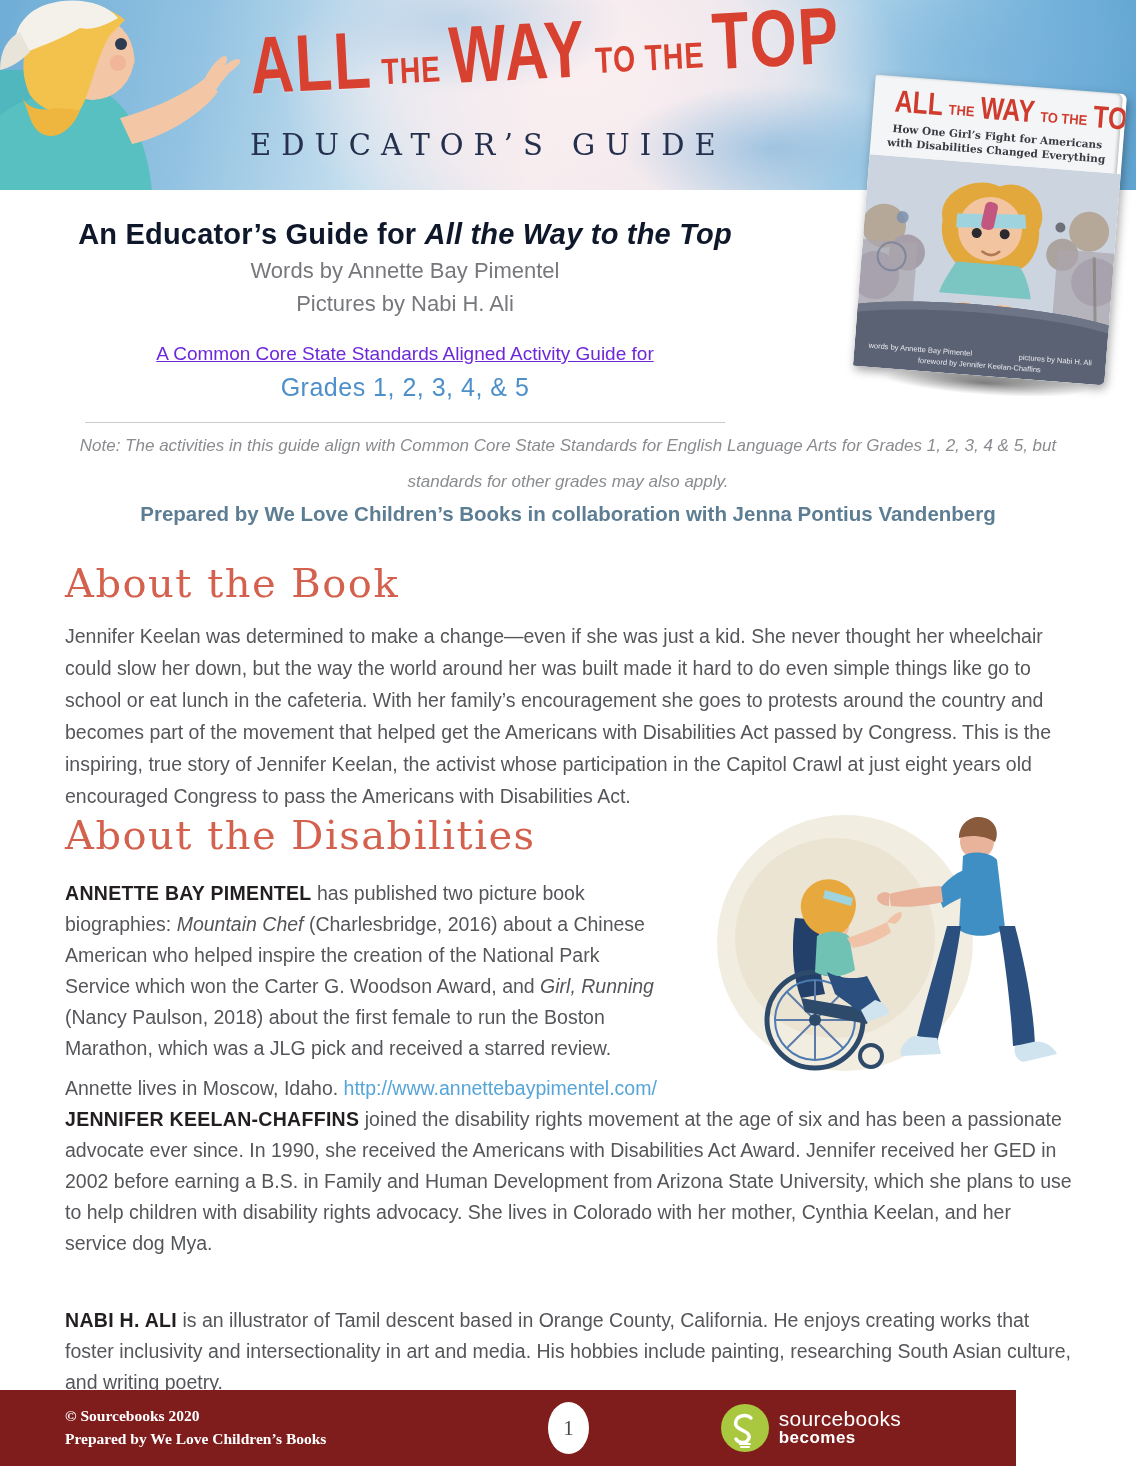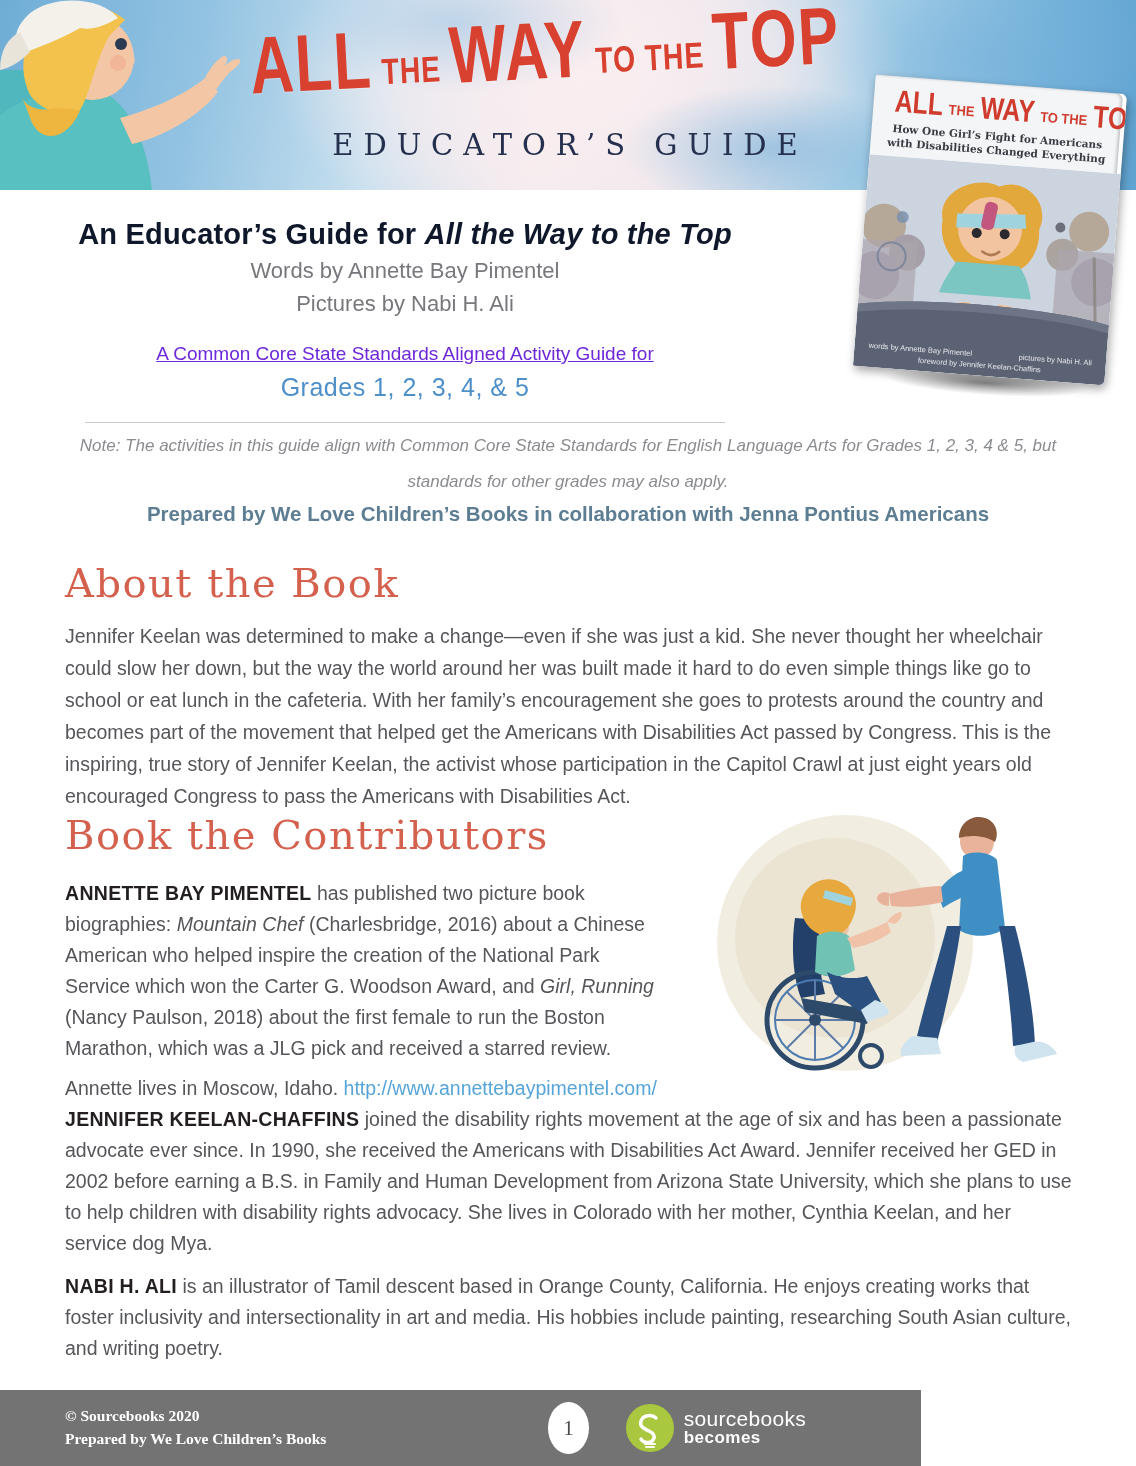--- a/index.html
+++ b/index.html
@@ -27,21 +27,21 @@
   }
   .banner-title {
     position:absolute; left:250px; top:26px; width:640px; text-align:center;
     transform:rotate(-3deg) scaleX(.86); transform-origin:left center;
     color:#d8402f; font-weight:bold; white-space:nowrap;
     text-shadow:0 1px 0 rgba(255,255,255,.25);
   }
   .bt-big   { font-size:70px; letter-spacing:2px; display:inline-block; transform:scaleY(1.15); }
   .bt-small { font-size:33px; letter-spacing:1px; display:inline-block; transform:scaleY(1.1); margin:0 6px; }
   .banner-sub {
-    position:absolute; left:250px; top:128px; width:640px; text-align:center;
+    position:absolute; left:250px; top:128px; width:640px; 
     font-family:"DejaVu Serif", serif; font-size:29px; letter-spacing:10px;
     color:#25304e; font-weight:500;
   }
 
   
   .book-wrap { position:absolute; top:84px; right:10px; width:270px; height:310px; }
   .book-shadow {
     position:absolute; left:-16px; bottom:-6px; width:290px; height:34px;
     background:radial-gradient(ellipse 50% 50% at 50% 50%, rgba(40,40,40,.55), rgba(40,40,40,0) 70%);
     transform:rotate(4deg);
@@ -88,29 +88,29 @@
     font-family:"DejaVu Serif", serif; font-size:40px; color:#d4614e;
     letter-spacing:1.5px; font-weight:500;
   }
   .about-book { position:absolute; top:560px; left:65px; width:1008px; }
   .about-book p { margin-top:14px; font-size:19.5px; line-height:32px; color:#55565a; }
 
   .contributors { position:absolute; top:812px; left:65px; width:1008px; }
   .contrib-art { float:right; width:408px; height:282px; margin:-14px -10px 10px 18px; }
   .contributors .section-heading { margin-bottom:20px; }
   .contrib-p { font-size:19.5px; line-height:31px; color:#55565a; }
-  .contrib-p + .contrib-p { margin-top:12px; }
+  .contrib-p + .contrib-p { margin-top:46px; }
   .contrib-name { font-weight:bold; color:#231f20; letter-spacing:.3px; }
   .loc-line { margin-top:9px; font-size:19.5px; line-height:31px; color:#55565a; }
   .weblink { color:#56a5d9; text-decoration:none; font-weight:500; }
 
   
   .footer {
-    position:absolute; left:0; bottom:0; width:921px; height:76px;
-    background:#737373; color:#ffffff;
+    position:absolute; left:0; bottom:0; width:1016px; height:76px;
+    background:#7f1d1d; color:#ffffff;
   }
   .footer-left {
     position:absolute; left:65px; top:14px;
     font-family:"Liberation Serif", serif; font-weight:bold;
     font-size:15.5px; line-height:23px;
   }
   .page-badge {
     position:absolute; left:548px; top:12px; width:41px; height:52px;
     background:#ffffff; border-radius:50%;
     display:flex; align-items:center; justify-content:center;
@@ -219,21 +219,21 @@
     <div class="intro-title"><span>An Educator’s Guide for </span><em>All the Way to the Top</em></div>
     <div class="byline">Words by Annette Bay Pimentel</div>
     <div class="byline">Pictures by Nabi H. Ali</div>
     <div class="cc-line">A Common Core State Standards Aligned Activity Guide for</div>
     <div class="grades">Grades 1, 2, 3, 4, &amp; 5</div>
     <hr class="intro-rule">
   </div>
 
   <div class="note">Note: The activities in this guide align with Common Core State Standards for English Language Arts for Grades 1, 2, 3, 4 &amp; 5, but standards for other grades may also apply.</div>
 
-  <div class="prepared">Prepared by We Love Children’s Books in collaboration with Jenna Pontius Americans</div>
+  <div class="prepared">Prepared by We Love Children’s Books in collaboration with Jenna Pontius Vandenberg</div>
 
   <div class="about-book">
     <div class="section-heading">About the Book</div>
     <p>Jennifer Keelan was determined to make a change—even if she was just a kid. She never thought her wheelchair could slow her down, but the way the world around her was built made it hard to do even simple things like go to school or eat lunch in the cafeteria. With her family’s encouragement she goes to protests around the country and becomes part of the movement that helped get the Americans with Disabilities Act passed by Congress. This is the inspiring, true story of Jennifer Keelan, the activist whose participation in the Capitol Crawl at just eight years old encouraged Congress to pass the Americans with Disabilities Act.</p>
   </div>
 
   <div class="contributors">
 
     <svg class="contrib-art" viewBox="0 0 408 282">
       <circle cx="170" cy="145" r="128" fill="#e7dfc9" opacity=".55"></circle>
@@ -269,21 +269,21 @@
         <path d="M126,112 C124,92 142,78 160,82 C176,86 184,100 180,114 C176,128 170,134 164,136 C150,142 130,134 126,112 Z" fill="#e7a93e"></path>
         <path d="M150,92 L178,100 L176,108 L148,100 Z" fill="#9fd4de"></path>
         <path d="M142,138 C152,132 166,132 174,138 L180,172 C168,180 150,180 140,174 Z" fill="#6fc2b4"></path>
         <path d="M172,140 C184,136 200,130 212,124 L216,134 C206,142 190,148 178,150 Z" fill="#f0c2a8"></path>
         <path d="M212,124 C216,118 222,114 226,114 C228,116 226,122 220,126 Z" fill="#f0c2a8"></path>
         <path d="M152,174 C162,180 180,182 192,178 L206,204 L188,216 L160,196 Z" fill="#2b4f7e"></path>
         <path d="M200,202 C208,204 214,210 214,216 L192,224 L186,212 Z" fill="#cfe4ef"></path>
       </g>
     </svg>
 
-    <div class="section-heading">Book the Contributors</div>
+    <div class="section-heading">About the Disabilities</div>
 
     <p class="contrib-p"><span class="contrib-name">ANNETTE BAY PIMENTEL</span><span> has published two picture book biographies: </span><em>Mountain Chef</em><span> (Charlesbridge, 2016) about a Chinese American who helped inspire the creation of the National Park Service which won the Carter G. Woodson Award, and </span><em>Girl, Running</em><span> (Nancy Paulson, 2018) about the first female to run the Boston Marathon, which was a JLG pick and received a starred review.</span></p>
 
     <p class="loc-line"><span>Annette lives in Moscow, Idaho. </span><a href="#" class="weblink">http://www.annettebaypimentel.com/</a></p>
 
     <p class="contrib-p"><span class="contrib-name">JENNIFER KEELAN-CHAFFINS</span><span> joined the disability rights movement at the age of six and has been a passionate advocate ever since. In 1990, she received the Americans with Disabilities Act Award. Jennifer received her GED in 2002 before earning a B.S. in Family and Human Development from Arizona State University, which she plans to use to help children with disability rights advocacy. She lives in Colorado with her mother, Cynthia Keelan, and her service dog Mya.</span></p>
 
     <p class="contrib-p"><span class="contrib-name">NABI H. ALI</span><span> is an illustrator of Tamil descent based in Orange County, California. He enjoys creating works that foster inclusivity and intersectionality in art and media. His hobbies include painting, researching South Asian culture, and writing poetry.</span></p>
   </div>
 

